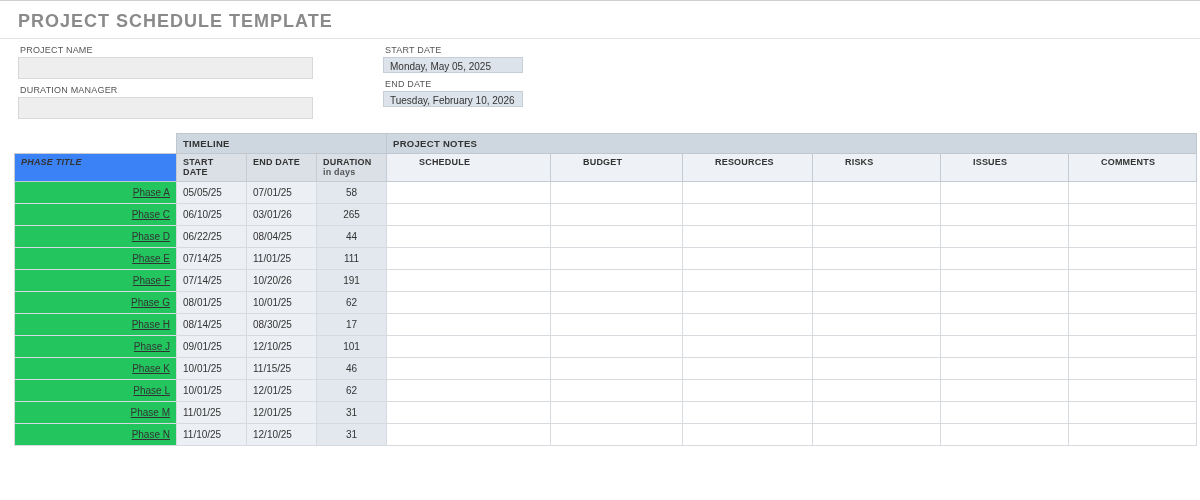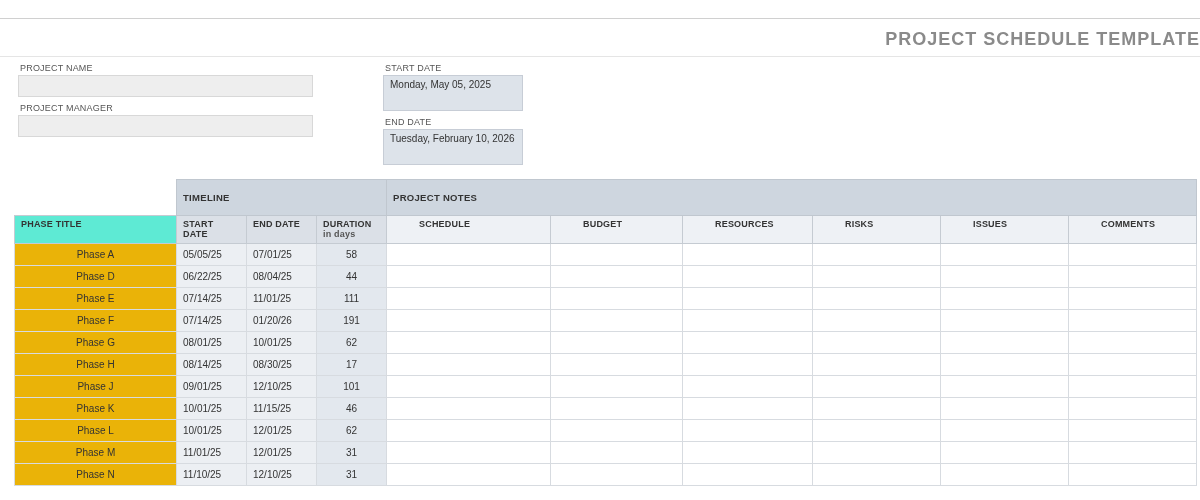--- a/index.html
+++ b/index.html
@@ -13,22 +13,21 @@
     color: #333;
   }
   .page-title {
     font-size: 18px;
     font-weight: bold;
     letter-spacing: 1px;
     color: #8a8a8a;
     padding: 10px 0 6px 18px;
     border-top: 1px solid #d0d0d0;
     border-bottom: 1px solid #e5e5e5;
-    margin-top: 18px;
-    text-align: right;
+    margin-top: 0;
   }
   .meta {
     display: flex;
     padding: 4px 0 10px 18px;
   }
   .meta-col { display: flex; flex-direction: column; }
   .meta-col.left { width: 365px; }
   .meta-label {
     font-size: 9px;
     color: #555;
@@ -37,21 +36,21 @@
   }
   .meta-input {
     width: 295px;
     height: 22px;
     background: #eeeeee;
     border: 1px solid #d8d8d8;
     margin-bottom: 4px;
   }
   .meta-value {
     width: 140px;
-    height: 36px;
+    height: 16px;
     background: #dde3ea;
     border: 1px solid #c7cdd6;
     font-size: 10px;
     color: #333;
     padding: 3px 6px;
     margin-bottom: 4px;
   }
 
   table.sched {
     border-collapse: collapse;
@@ -70,65 +69,65 @@
   col.c-issues   { width: 128px; }
   col.c-comm     { width: 128px; }
 
   .grp th {
     background: #ced6df;
     border: 1px solid #c0c7cf;
     font-size: 9.5px;
     font-weight: bold;
     color: #333;
     text-align: left;
-    padding: 12px 6px;
+    padding: 4px 6px;
     height: 20px;
     letter-spacing: 0.3px;
   }
   .grp th.blank { background: #fff; border: none; }
 
   .hdr th {
     border: 1px solid #c5cbd2;
     font-size: 9px;
     font-weight: bold;
     color: #333;
     text-align: left;
     padding: 3px 6px;
     height: 28px;
     vertical-align: top;
     letter-spacing: 0.2px;
   }
-  .hdr th.phase-title { background: #5eead4; }
+  .hdr th.phase-title { background: #3b82f6; font-style: italic; }
   .hdr th.tl          { background: #dbe0e7; }
   .hdr th.notes       { background: #eef1f5; padding-left: 32px; }
   .hdr .sub { display: block; font-weight: bold; font-size: 9px; color: #555; }
 
   tbody td {
     border: 1px solid #d7dbe0;
     font-size: 10px;
     color: #333;
     padding: 0 6px;
     height: 22px;
     vertical-align: middle;
   }
   tbody td.tl { background: #eceff3; text-align: left; }
   tbody td.dur { background: #e3e8ee; text-align: center; margin-left: 20px; }
-  tbody td.phase { background: #eab308; text-align: center; }
+  tbody td.phase { background: #22c55e; text-align: right; text-decoration: underline; }
   tbody td.note { background: #fff; }
 </style>
 </head>
 <body>
 
 <div class="page-title">PROJECT SCHEDULE TEMPLATE</div>
 
 <div class="meta">
   <div class="meta-col left">
     <div class="meta-label">PROJECT NAME</div>
     <div class="meta-input"></div>
-    <div class="meta-label">PROJECT MANAGER</div>
+    <div class="meta-label">DURATION MANAGER</div>
     <div class="meta-input"></div>
   </div>
   <div class="meta-col">
     <div class="meta-label">START DATE</div>
     <div class="meta-value">Monday, May 05, 2025</div>
     <div class="meta-label">END DATE</div>
     <div class="meta-value">Tuesday, February 10, 2026</div>
   </div>
 </div>
 
@@ -178,20 +177,32 @@
         <td class="tl">07/01/25</td>
         <td class="dur">58</td>
         <td class="note"></td>
         <td class="note"></td>
         <td class="note"></td>
         <td class="note"></td>
         <td class="note"></td>
         <td class="note"></td>
       </tr>
       <tr>
+        <td class="phase">Phase C</td>
+        <td class="tl">06/10/25</td>
+        <td class="tl">03/01/26</td>
+        <td class="dur">265</td>
+        <td class="note"></td>
+        <td class="note"></td>
+        <td class="note"></td>
+        <td class="note"></td>
+        <td class="note"></td>
+        <td class="note"></td>
+      </tr>
+      <tr>
         <td class="phase">Phase D</td>
         <td class="tl">06/22/25</td>
         <td class="tl">08/04/25</td>
         <td class="dur">44</td>
         <td class="note"></td>
         <td class="note"></td>
         <td class="note"></td>
         <td class="note"></td>
         <td class="note"></td>
         <td class="note"></td>
@@ -204,21 +215,21 @@
         <td class="note"></td>
         <td class="note"></td>
         <td class="note"></td>
         <td class="note"></td>
         <td class="note"></td>
         <td class="note"></td>
       </tr>
       <tr>
         <td class="phase">Phase F</td>
         <td class="tl">07/14/25</td>
-        <td class="tl">01/20/26</td>
+        <td class="tl">10/20/26</td>
         <td class="dur">191</td>
         <td class="note"></td>
         <td class="note"></td>
         <td class="note"></td>
         <td class="note"></td>
         <td class="note"></td>
         <td class="note"></td>
       </tr>
       <tr>
         <td class="phase">Phase G</td>

